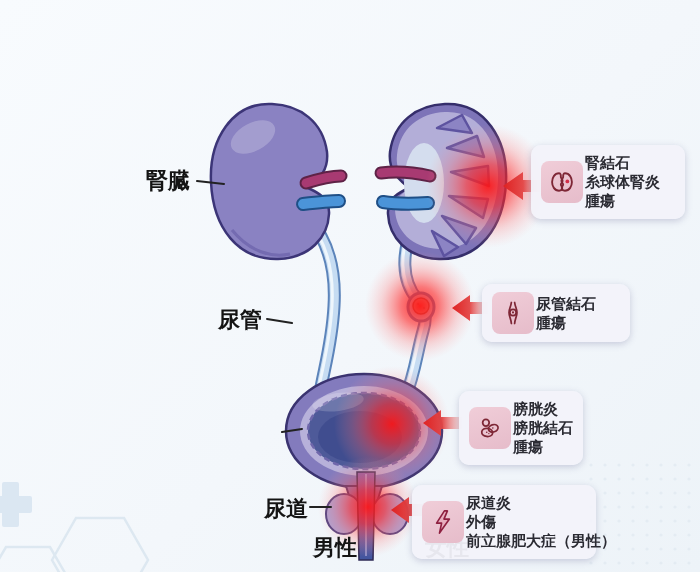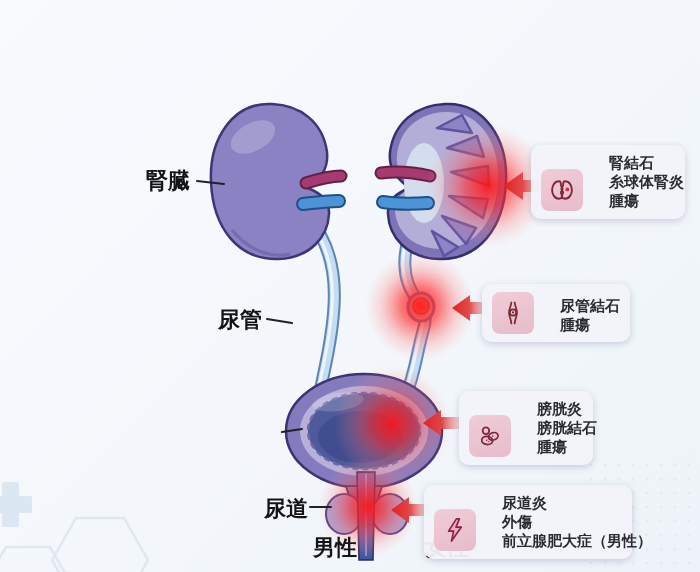--- a/index.html
+++ b/index.html
@@ -20,28 +20,28 @@
   #lbl-kidney{left:128px;top:166px;}
   #lbl-ureter{left:200px;top:305px;}
   #lbl-bladder{left:212px;top:418px;}
   #lbl-urethra{left:246px;top:494px;}
   .gender-label{
     position:absolute;font-size:22px;font-weight:700;color:#141414;white-space:nowrap;
   }
   #lbl-male{left:313px;top:533px;}
   #lbl-female{left:425px;top:533px;}
   .callout{
-    position:absolute;display:flex;align-items:flex-end;gap:26px;
+    position:absolute;display:flex;align-items:center;gap:2px;
     background:rgba(242,242,250,0.95);border-radius:10px;
     box-shadow:0 2px 7px rgba(90,90,140,0.28);padding:8px 10px;box-sizing:border-box;
   }
   #co-kidney{left:531px;top:145px;width:154px;}
   #co-ureter{left:482px;top:284px;width:148px;}
-  #co-bladder{left:459px;top:391px;width:134px;}
-  #co-urethra{left:424px;top:485px;width:208px;}
+  #co-bladder{left:459px;top:391px;width:124px;}
+  #co-urethra{left:412px;top:485px;width:184px;}
   .ico{
     flex:0 0 auto;width:42px;height:42px;border-radius:8px;
     background:linear-gradient(160deg,#f0cdd8 0%,#e6bcca 100%);
     display:flex;align-items:center;justify-content:center;
   }
   .ico svg{width:28px;height:28px;display:block;}
   .co-txt{display:flex;flex-direction:column;}
   .co-line{font-size:15px;font-weight:600;color:#2b2b33;line-height:1.28;white-space:nowrap;}
 </style>
 </head>

